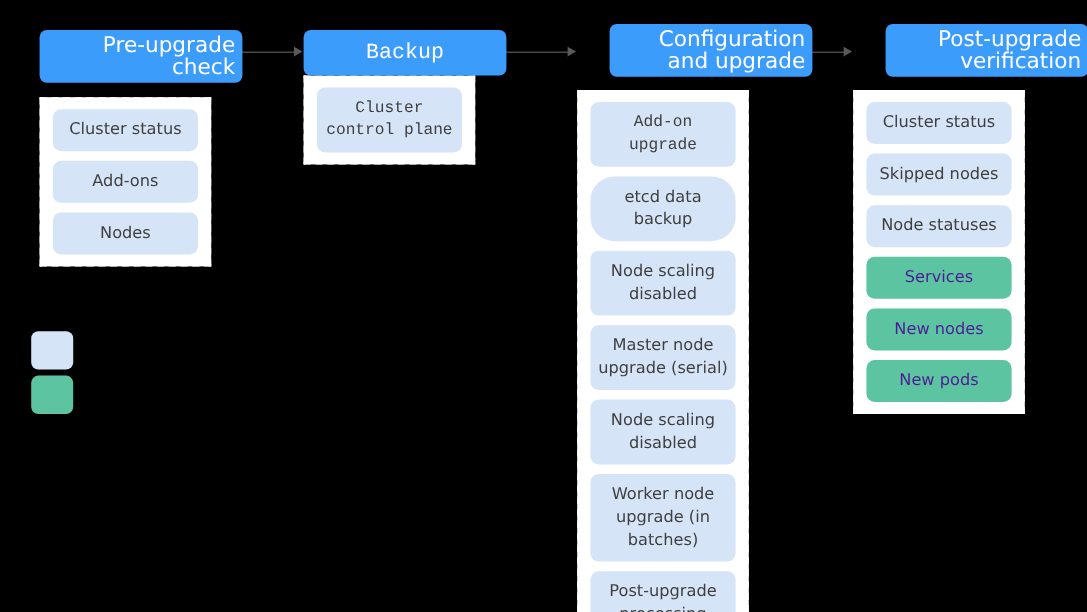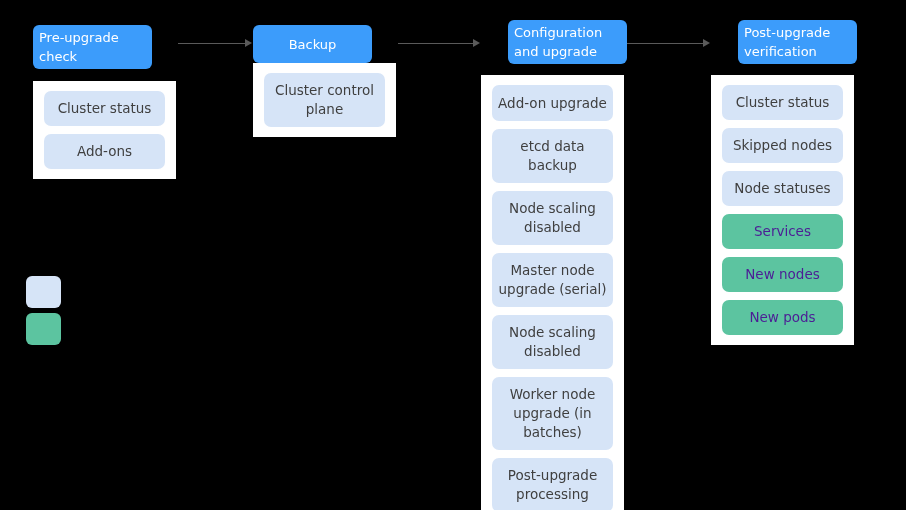--- a/index.html
+++ b/index.html
@@ -23,32 +23,32 @@
   }
 
   
   .column {
     position: absolute;
     width: 143px;
   }
 
   
   .stage-header {
-    width: 119px;
+    width: 169px;
     min-height: 38px;
     box-sizing: border-box;
     background: #3C9CFB;
     border-radius: 6px;
     color: #ffffff;
-    font-size: 13px;
+    font-size: 18px;
     line-height: 19px;
     display: flex;
     align-items: center;
     justify-content: center;
-    text-align: left;
+    text-align: right;
     padding: 3px 6px;
     position: relative;
     z-index: 3;
   }
   .stage-header.two-line {
     min-height: 44px;
     margin-left: 27px;
   }
 
   
@@ -131,35 +131,36 @@
 </head>
 <body>
 
 <div id="diagram">
 
   <div class="column" style="left:33px; top:25px;">
     <div class="stage-header">Pre-upgrade check</div>
     <div class="stage-box" style="margin-top:12px;">
       <div class="item blue">Cluster status</div>
       <div class="item blue">Add-ons</div>
+      <div class="item blue">Nodes</div>
     </div>
   </div>
 
-  <div class="column" style="left:253px; top:25px;">
+  <div class="column" style="left:253px; top:25px;font-family:Liberation Mono, monospace;">
     <div class="stage-header">Backup</div>
     <div class="stage-box" style="margin-top:0;">
       <div class="item blue" style="min-height:50px;">Cluster control plane</div>
     </div>
   </div>
 
   <div class="column" style="left:481px; top:20px;">
     <div class="stage-header two-line">Configuration and upgrade</div>
     <div class="stage-box" style="margin-top:11px;">
-      <div class="item blue" style="min-height:36px;">Add-on upgrade</div>
-      <div class="item blue" style="min-height:34px;">etcd data backup</div>
+      <div class="item blue" style="min-height:36px;font-family:Liberation Mono, monospace;">Add-on upgrade</div>
+      <div class="item blue" style="min-height:34px;border-radius:20px;">etcd data backup</div>
       <div class="item blue" style="min-height:53px;">Node scaling disabled</div>
       <div class="item blue" style="min-height:53px;">Master node upgrade (serial)</div>
       <div class="item blue" style="min-height:53px;">Node scaling disabled</div>
       <div class="item blue" style="min-height:72px;">Worker node upgrade (in batches)</div>
       <div class="item blue" style="min-height:53px;">Post-upgrade processing</div>
     </div>
   </div>
 
   <div class="column" style="left:711px; top:20px;">
     <div class="stage-header two-line">Post-upgrade verification</div>

